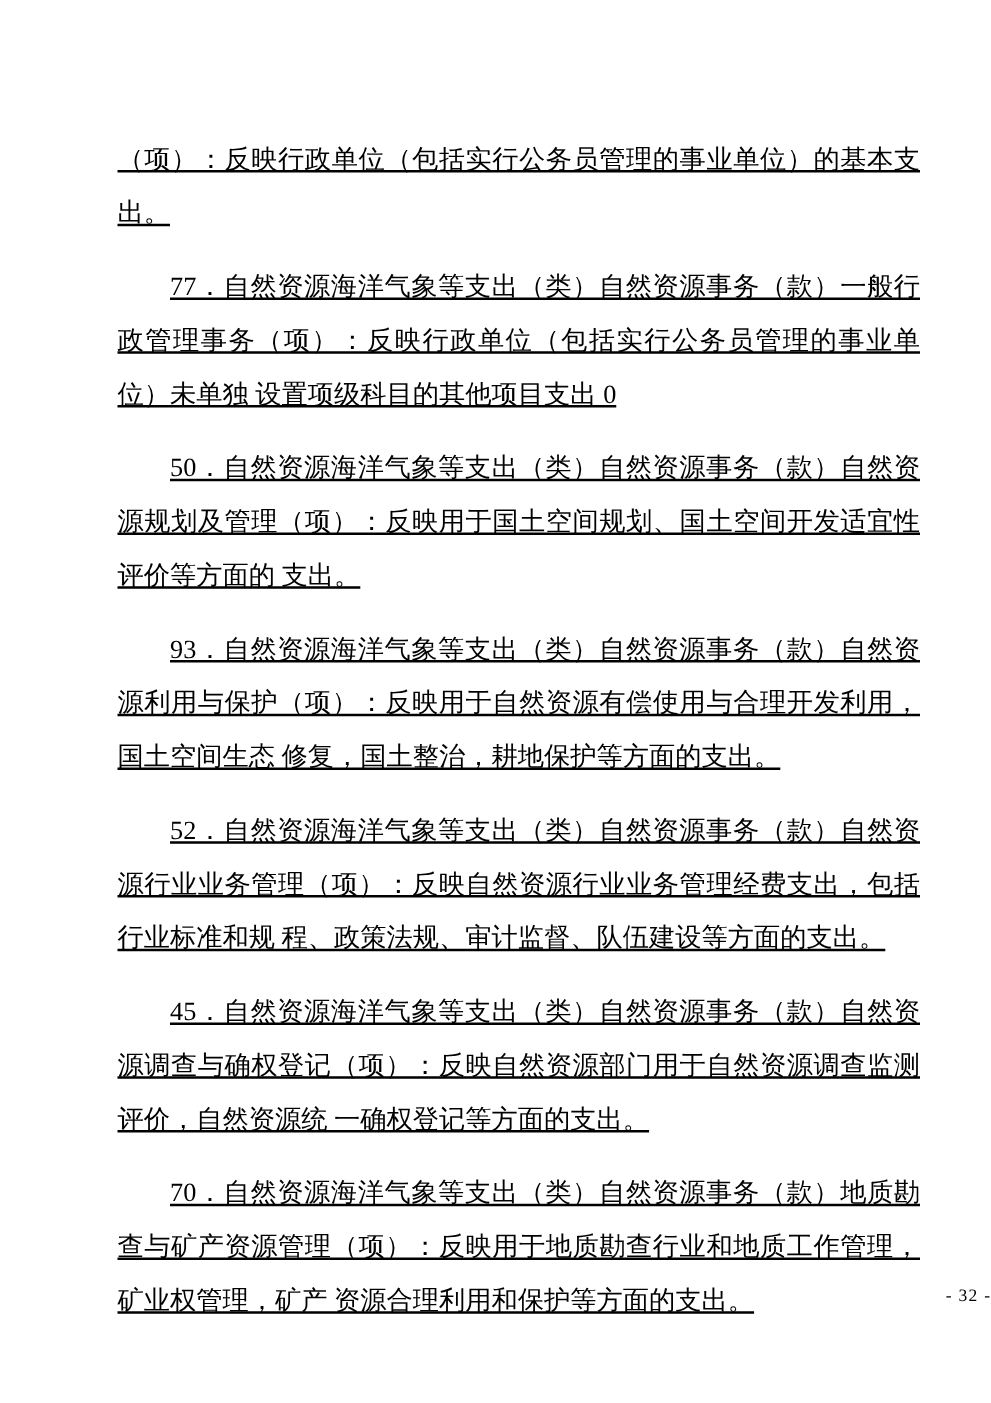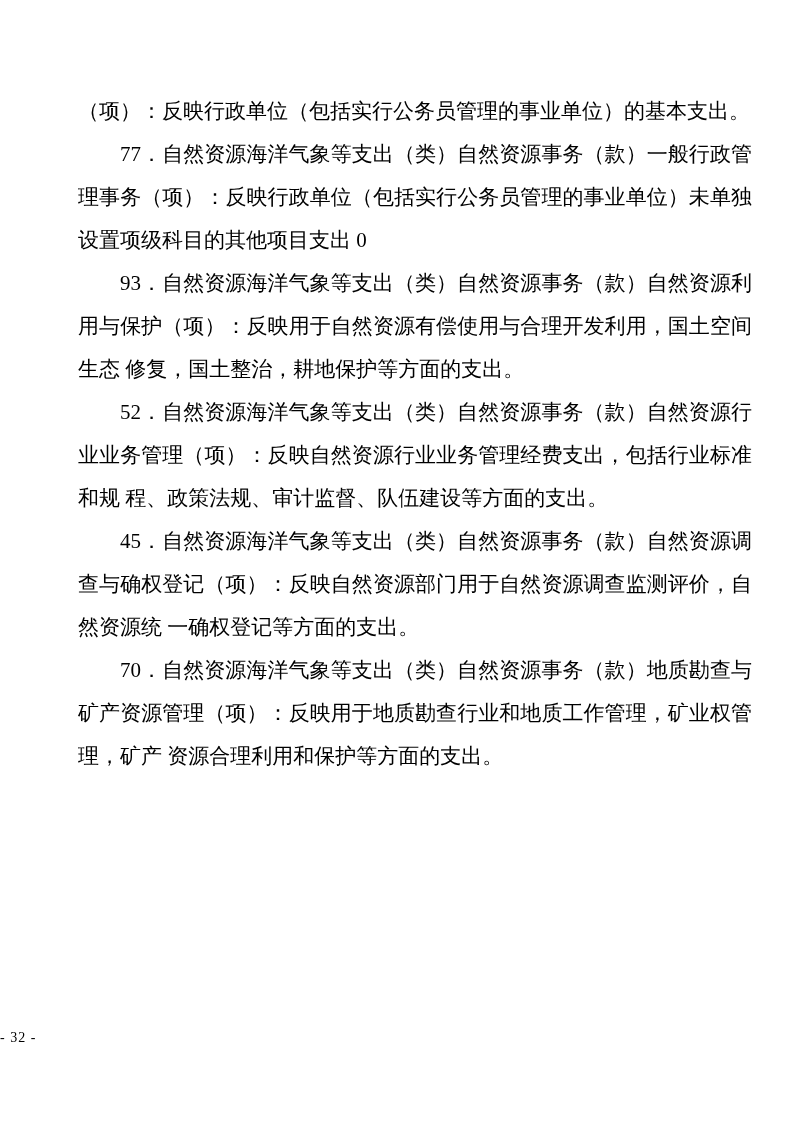--- a/index.html
+++ b/index.html
@@ -21,45 +21,47 @@
     position: absolute;
     top: 90px;
     left: 78px;
     width: 674px;
     font-size: 21px;
     line-height: 43px;
     text-align: justify;
     text-justify: inter-ideograph;
   }
   .para {
-    margin: 0;
+    margin: 16px;
     padding: 0;
     word-break: break-all;
     overflow-wrap: break-word;
+    text-decoration: underline;
   }
   .para.indent {
     text-indent: 2em;
   }
   .footer {
     position: absolute;
     top: 1030px;
     left: 0;
     width: 100%;
-    text-align: left;
+    text-align: right;
     font-size: 14px;
     letter-spacing: 1px;
     color: #000000;
   }
 </style>
 </head>
 <body>
 
 <div class="page">
   <div class="body-text">
       <p class="para">（项）：反映行政单位（包括实行公务员管理的事业单位）的基本支出。</p>
       <p class="para indent">77．自然资源海洋气象等支出（类）自然资源事务（款）一般行政管理事务（项）：反映行政单位（包括实行公务员管理的事业单位）未单独 设置项级科目的其他项目支出 0</p>
+      <p class="para indent">50．自然资源海洋气象等支出（类）自然资源事务（款）自然资源规划及管理（项）：反映用于国土空间规划、国土空间开发适宜性评价等方面的 支出。</p>
       <p class="para indent">93．自然资源海洋气象等支出（类）自然资源事务（款）自然资源利用与保护（项）：反映用于自然资源有偿使用与合理开发利用，国土空间生态 修复，国土整治，耕地保护等方面的支出。</p>
       <p class="para indent">52．自然资源海洋气象等支出（类）自然资源事务（款）自然资源行业业务管理（项）：反映自然资源行业业务管理经费支出，包括行业标准和规 程、政策法规、审计监督、队伍建设等方面的支出。</p>
       <p class="para indent">45．自然资源海洋气象等支出（类）自然资源事务（款）自然资源调查与确权登记（项）：反映自然资源部门用于自然资源调查监测评价，自然资源统 一确权登记等方面的支出。</p>
       <p class="para indent">70．自然资源海洋气象等支出（类）自然资源事务（款）地质勘查与矿产资源管理（项）：反映用于地质勘查行业和地质工作管理，矿业权管理，矿产 资源合理利用和保护等方面的支出。</p>
     </div>
   <div class="footer">- 32 -</div>
 </div>
 
 </body></html>

